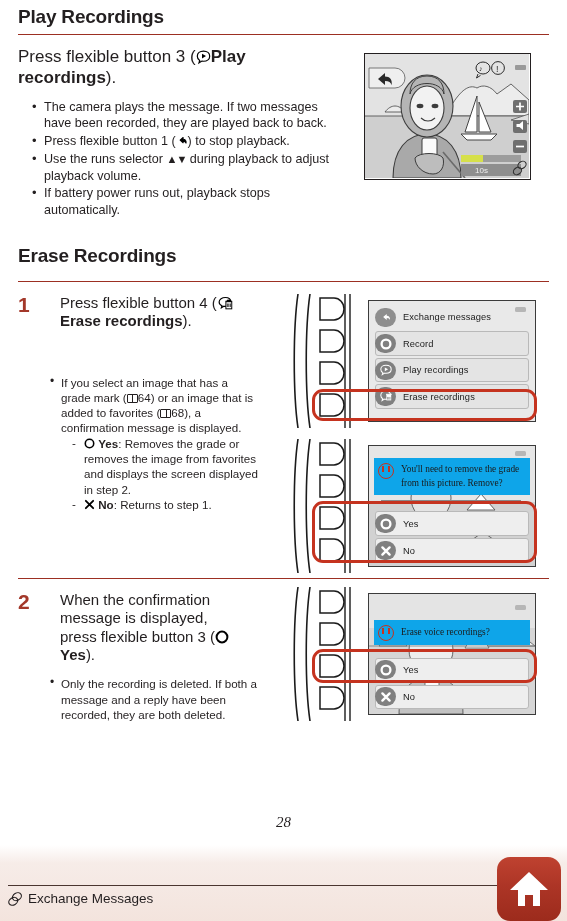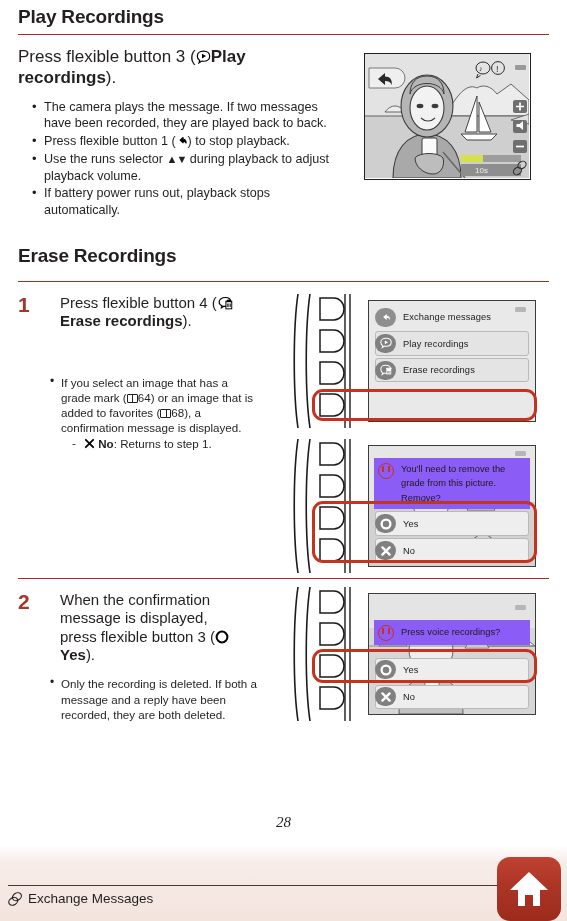--- a/index.html
+++ b/index.html
@@ -219,23 +219,24 @@
     border-radius: 11px;
     box-sizing: border-box;
     pointer-events: none;
   }
 
   
   .dlg-msg {
     position: relative;
     margin: 3px 5px 0 5px;
     padding: 4px 4px 4px 2px;
-    background: #8b5cf6;
+    background: #0ea5e9;
     display: flex;
     align-items: flex-start;
+    font-family: Liberation Serif, serif;
   }
   .warn-ic {
     width: 14px; height: 14px;
     border: 1.6px solid #c5331f;
     border-radius: 50%;
     flex: none;
     position: relative;
     margin-top: 1px;
     margin-left: 2px;
   }
@@ -434,20 +435,23 @@
               <path d="M11.6 8v4M13.3 8v4M15 8v4" stroke="#000" stroke-width="0.9"></path>
             </svg>
         </span><b>Erase recordings</b><span>).</span>
       </p>
 
       <ul class="sub" style="margin-top:44px;">
         <li>
           <span>If you select an image that has a grade mark (</span><span class="bookicon"></span><span>64</span><span>) or an image that is added to favorites (</span><span class="bookicon"></span><span>68</span><span>), a confirmation message is displayed.</span>
           <ul class="dash">
             <li><span style="display:inline-block;vertical-align:-1px;"><svg width="11" height="11" viewBox="0 0 12 12">
+                    <circle cx="6" cy="6" r="4.6" fill="none" stroke="#000" stroke-width="1.7"></circle>
+                  </svg></span> <b>Yes</b><span>: Removes the grade or removes the image from favorites and displays the screen displayed in step 2.</span></li>
+            <li><span style="display:inline-block;vertical-align:-1px;"><svg width="11" height="11" viewBox="0 0 12 12">
                     <path d="M2 2 L10 10 M10 2 L2 10" stroke="#000" stroke-width="2" stroke-linecap="round"></path>
                   </svg></span> <b>No</b><span>: Returns to step 1.</span></li>
           </ul>
         </li>
       </ul>
     </div>
 
     <div class="figure" style="left:274px; top:0px;">
 
       <svg class="cam-edge" width="60" height="134" viewBox="0 0 60 134">
@@ -463,20 +467,28 @@
 
       <div class="cam-screen" style="padding-top:4px;">
         <div class="batt"></div>
         <div class="menu-row first">
           <div class="menu-ic light">
             <svg width="13" height="13" viewBox="0 0 16 16">
                 <path d="M9.5 3.6l-4.4 3.8 4.4 3.8V8.6c2.4 0 3.6 1 4 2.7.5-3.4-1.1-5.4-4-5.4z" fill="#fff"></path>
               </svg>
           </div>
           <div class="menu-lbl">Exchange messages</div>
+        </div>
+        <div class="menu-row">
+          <div class="menu-ic">
+            <svg width="12" height="12" viewBox="0 0 12 12">
+                <circle cx="6" cy="6" r="4.4" fill="none" stroke="#fff" stroke-width="2.3"></circle>
+              </svg>
+          </div>
+          <div class="menu-lbl">Record</div>
         </div>
         <div class="menu-row">
           <div class="menu-ic">
             <svg width="14" height="13" viewBox="0 0 16 15">
                 <path d="M8 1.5c3.6 0 6 1.9 6 4.6 0 2.7-2.4 4.6-6 4.6-.5 0-1-.05-1.5-.14l-2.8 1.7.7-2.3C2.6 9.1 2 7.9 2 6.1 2 3.4 4.4 1.5 8 1.5z" fill="none" stroke="#fff" stroke-width="1.2"></path>
                 <path d="M6.6 3.9l3.8 2.3-3.8 2.3z" fill="#fff"></path>
               </svg>
           </div>
           <div class="menu-lbl">Play recordings</div>
         </div>
@@ -583,21 +595,21 @@
           <path d="M96 54 L108 34 L120 54z" fill="#fff" stroke="#666" stroke-width="0.9"></path>
           <ellipse cx="62" cy="56" rx="22" ry="24" fill="#eee" stroke="#555" stroke-width="0.9"></ellipse>
           <path d="M40 46 C44 34 80 34 84 46 C84 36 78 28 62 28 C46 28 40 36 40 46z" fill="#c9c9c9" stroke="#555" stroke-width="0.9"></path>
           <path d="M30 120 C30 96 44 82 62 82 C80 82 94 96 94 120z" fill="#c2c2c2" stroke="#555" stroke-width="0.9"></path>
           <rect x="56" y="84" width="14" height="16" fill="#fafafa" stroke="#555" stroke-width="0.8"></rect>
           <line x1="0" y1="52" x2="166" y2="52" stroke="#777" stroke-width="0.8"></line>
         </svg>
         <div class="batt" style="top:11px;"></div>
         <div class="dlg-msg" style="margin-top:26px;align-items:center;">
           <div class="warn-ic"></div>
-          <div class="dlg-txt">Press voice recordings?</div>
+          <div class="dlg-txt">Erase voice recordings?</div>
         </div>
         <div class="menu-row" style="position:absolute;left:6px;right:6px;bottom:32px;margin:0;background:#eee;">
           <div class="menu-ic">
             <svg width="12" height="12" viewBox="0 0 12 12">
                 <circle cx="6" cy="6" r="4.4" fill="none" stroke="#fff" stroke-width="2.3"></circle>
               </svg>
           </div>
           <div class="menu-lbl">Yes</div>
         </div>
         <div class="menu-row" style="position:absolute;left:6px;right:6px;bottom:5px;margin:0;background:#eee;">

